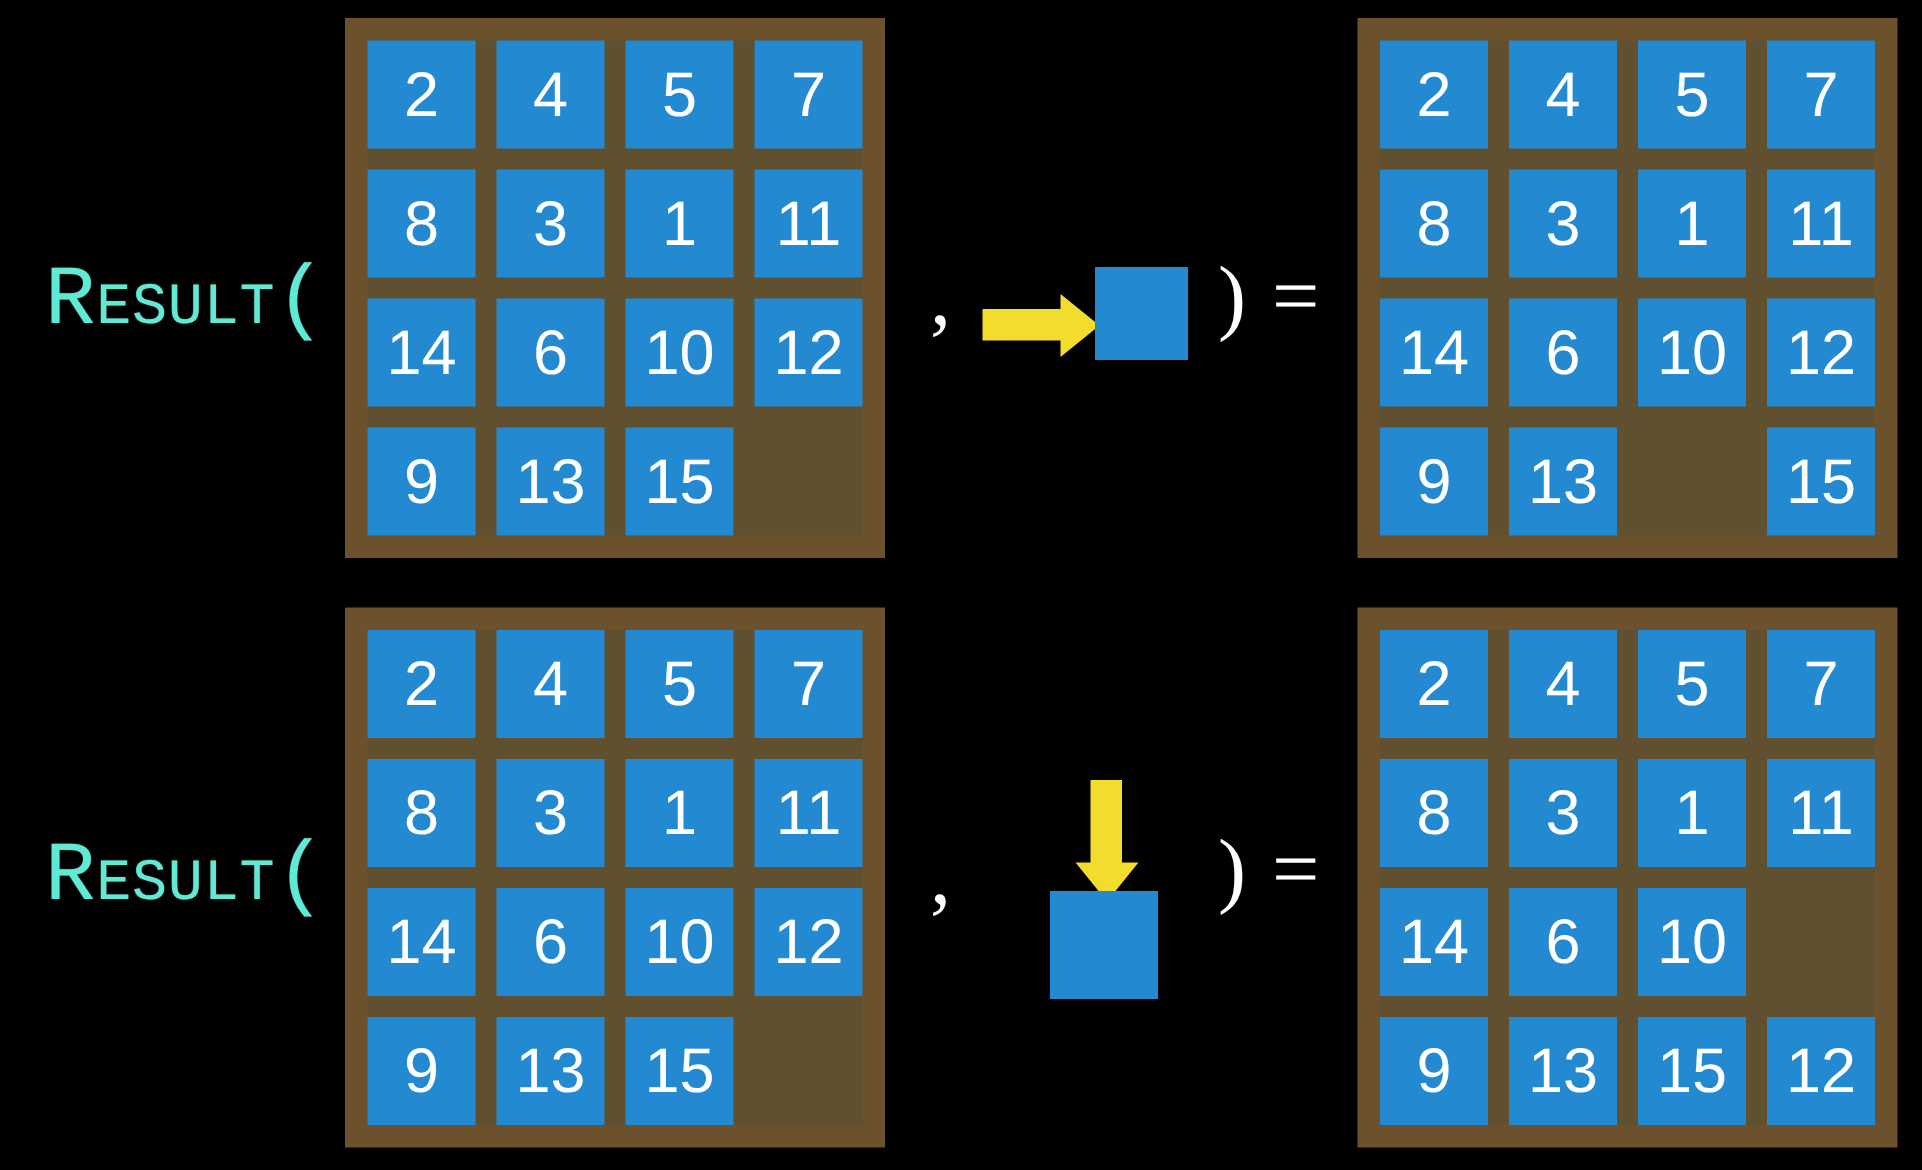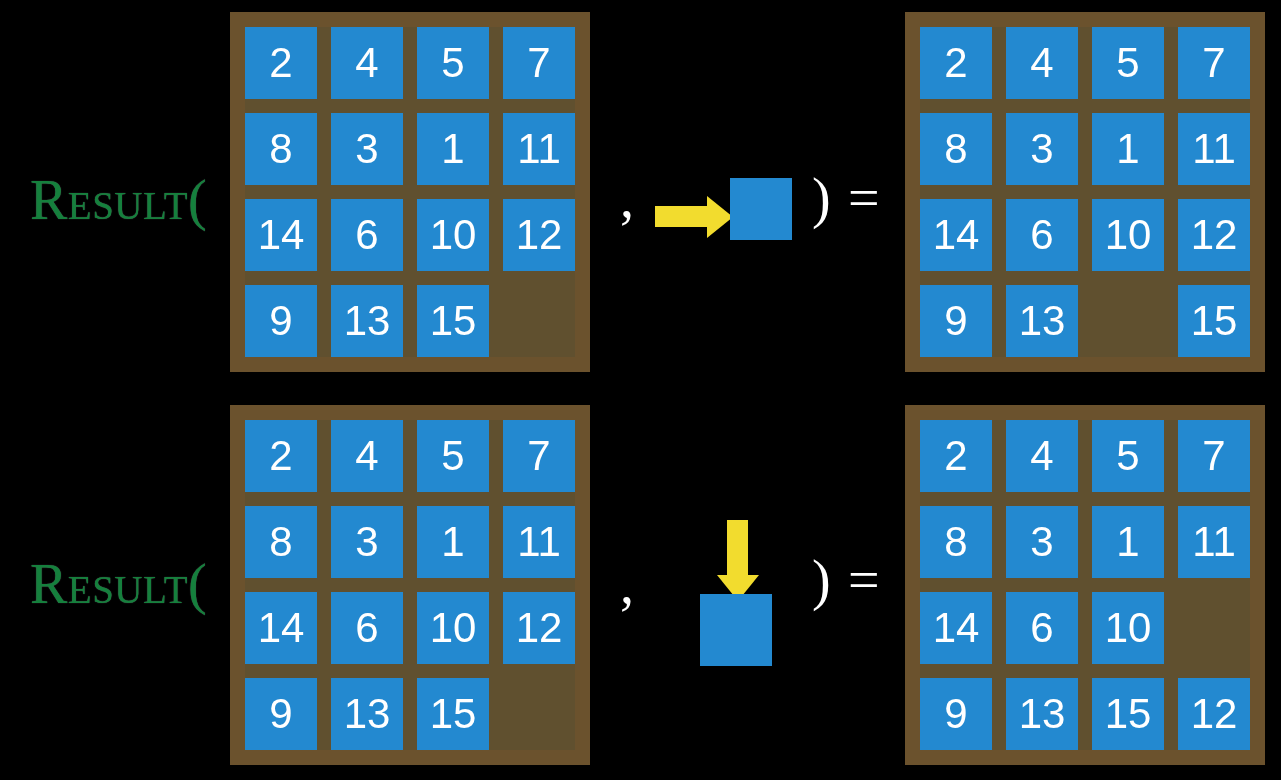--- a/index.html
+++ b/index.html
@@ -29,22 +29,22 @@
     position: absolute;
     left: 0;
     width: 1281px;
   }
   .eq-row.row1 { top: 0px;   height: 392px; }
   .eq-row.row2 { top: 392px; height: 388px; }
 
   
   .result-label {
     position: absolute;
-    color: #15803d;
-    font-family: Liberation Serif, serif;
+    color: #5eead4;
+    font-family: Liberation Mono, monospace;
     font-variant: small-caps;
     font-size: 56px;
     line-height: 1;
     letter-spacing: 0.5px;
     white-space: nowrap;
     text-shadow: 0 0 1px rgba(255,255,255,0.35);
   }
   .row1 .result-label { left: 30px; top: 172px; }
   .row2 .result-label { left: 30px; top: 556px; }
 

